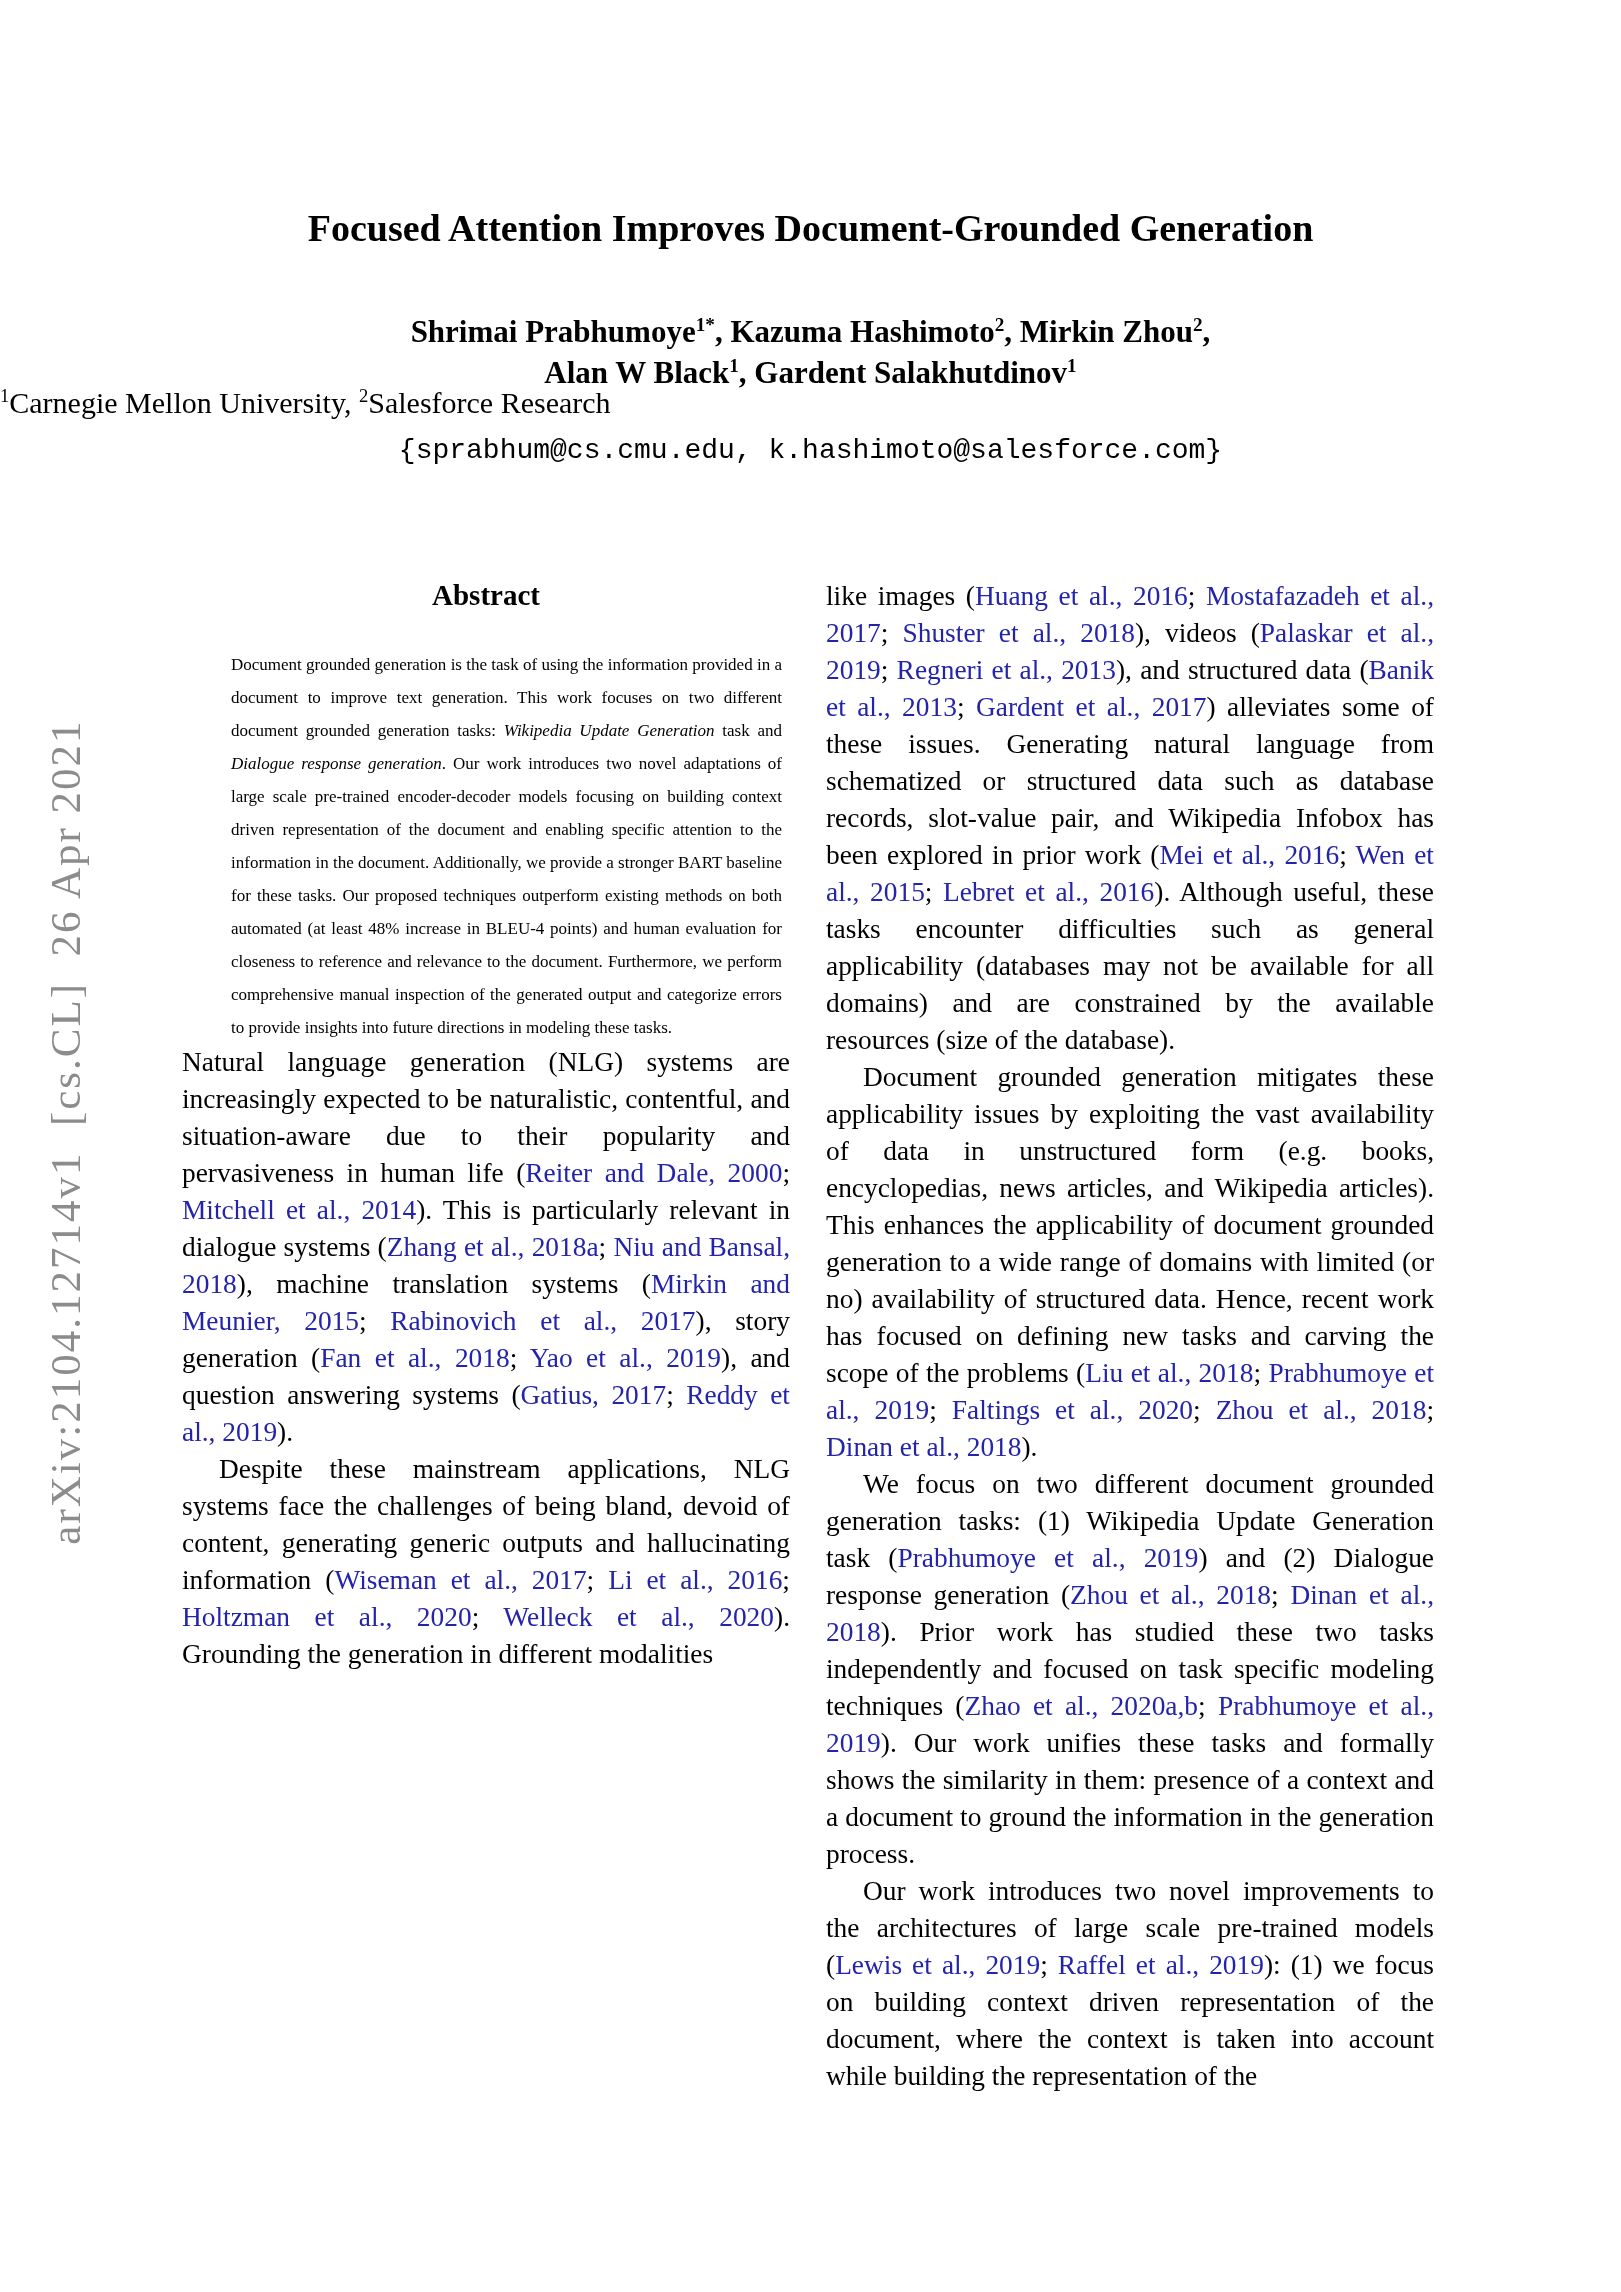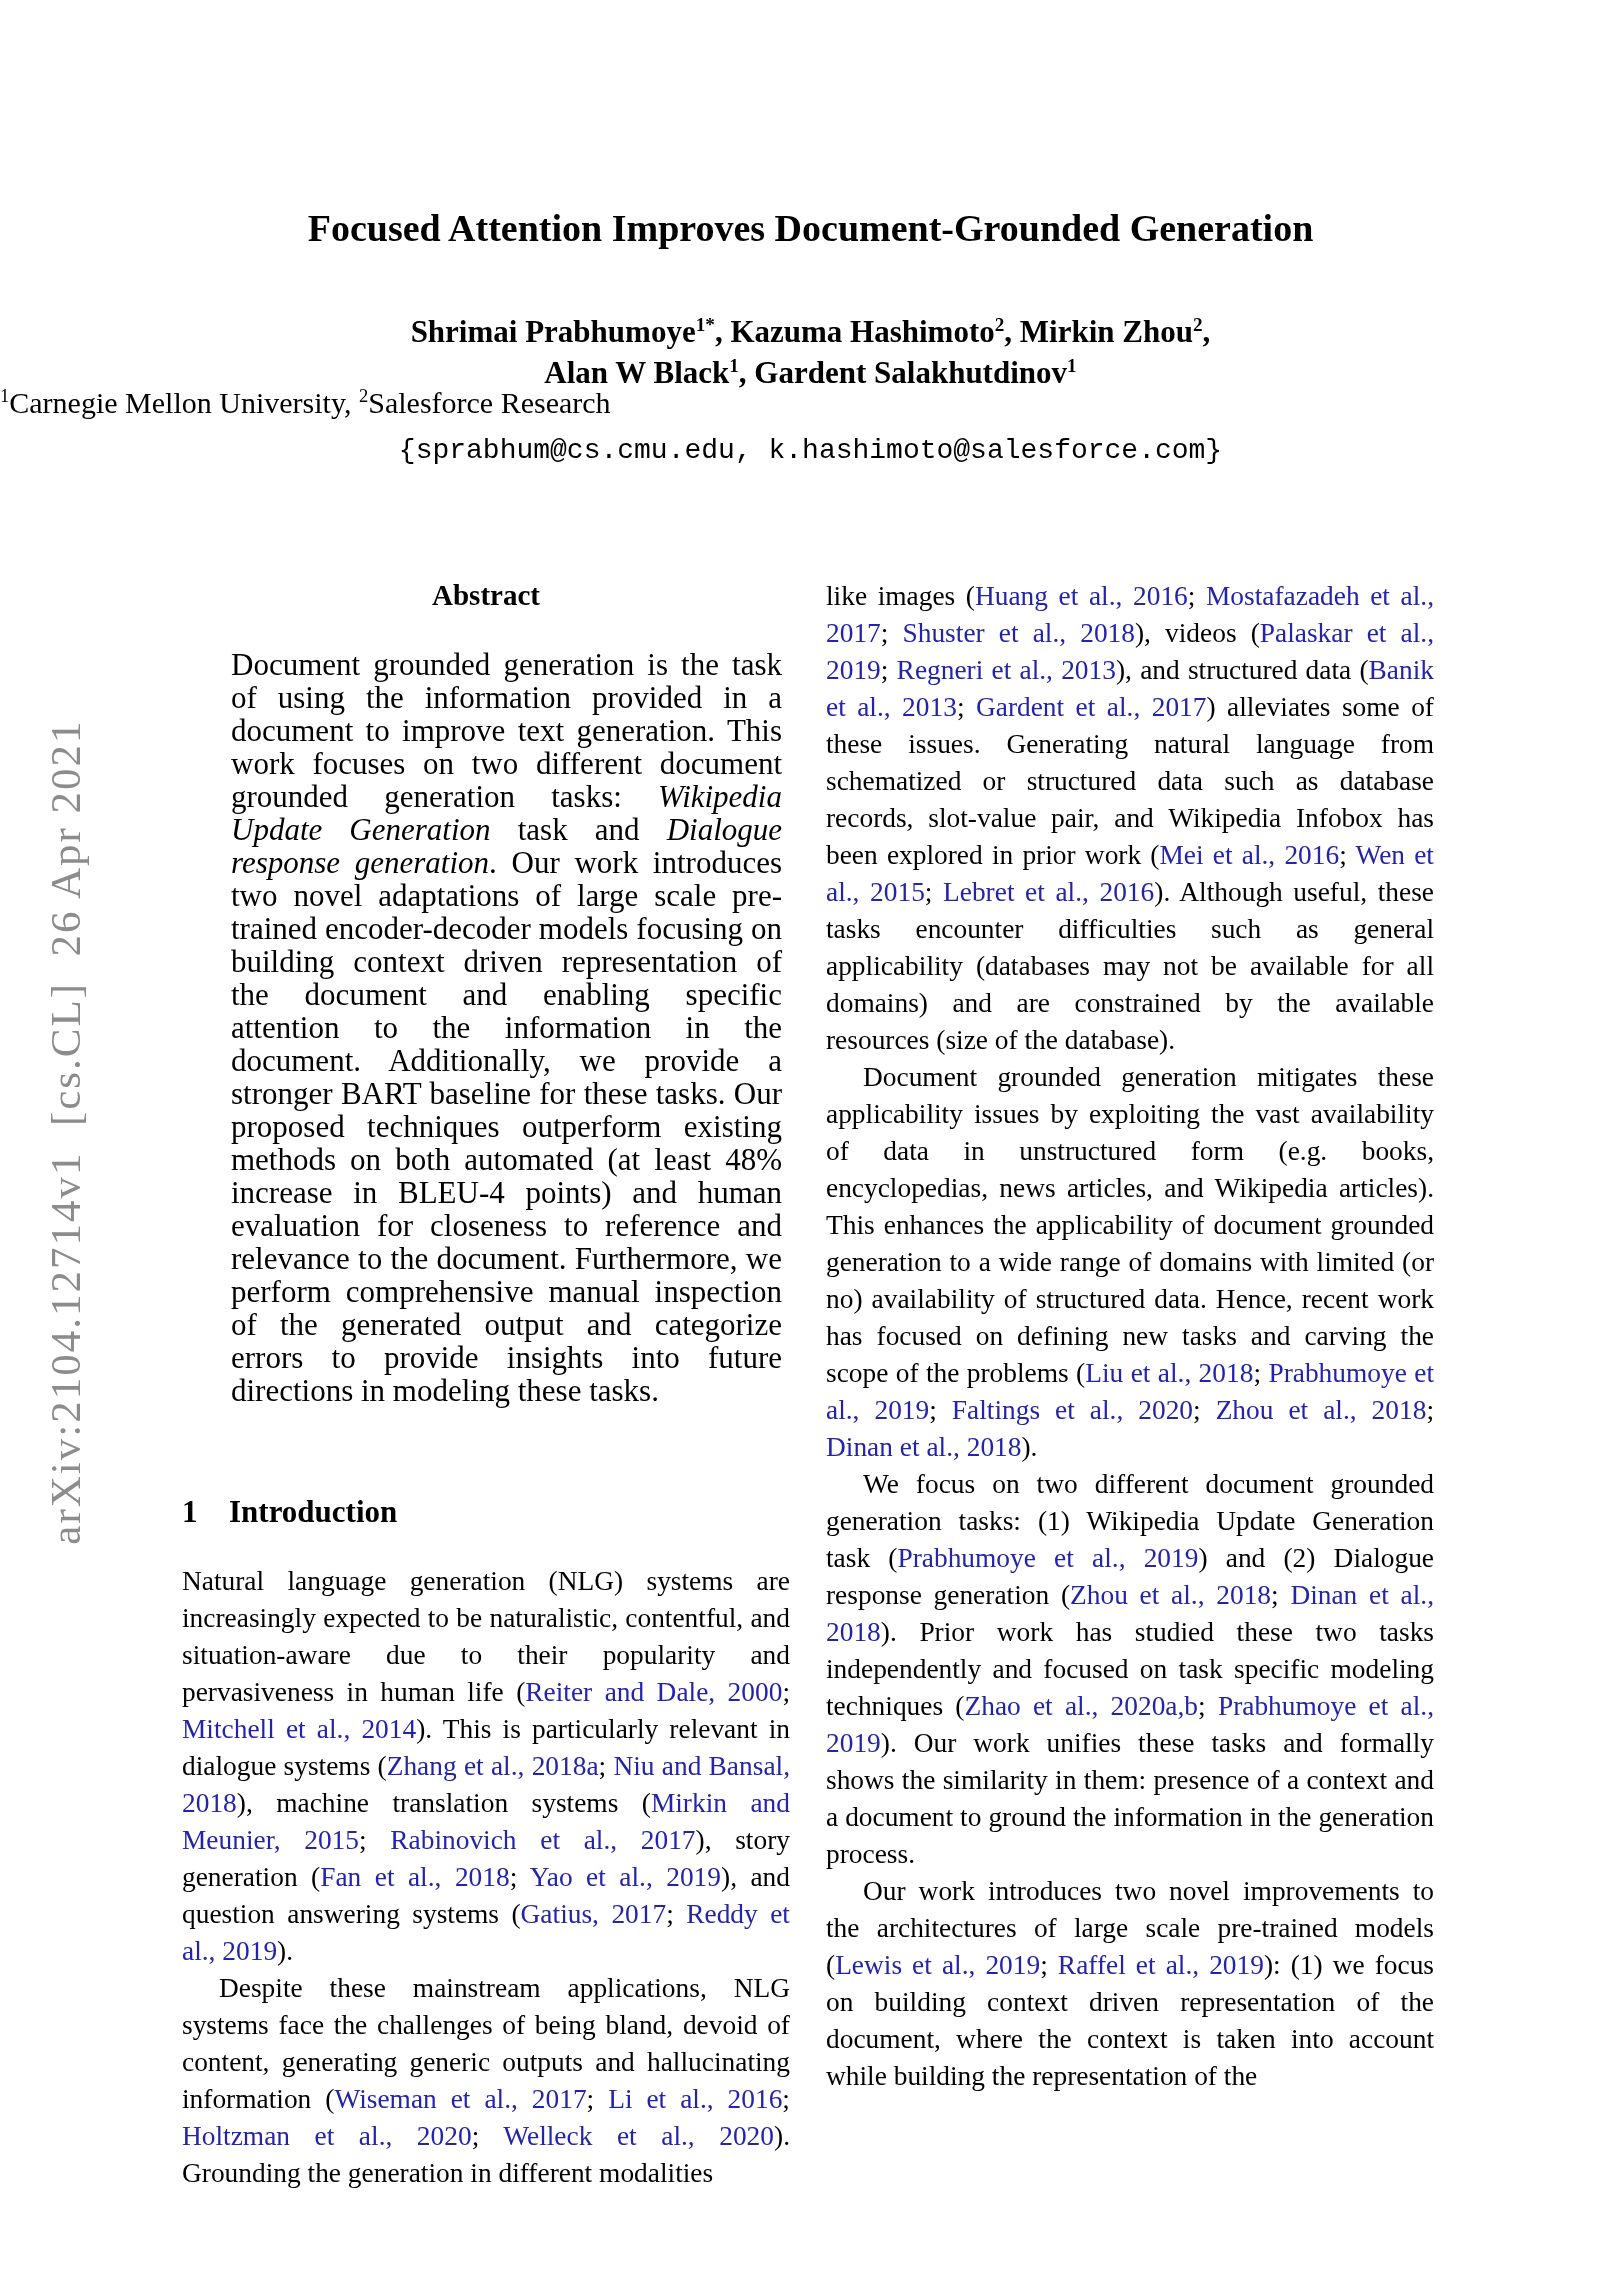--- a/index.html
+++ b/index.html
@@ -46,21 +46,21 @@
     text-align:justify;hyphens:auto;-webkit-hyphens:auto;
   }
   .col.left{left:182px;}
   .col.right{left:826px;}
   .abstract-heading{
     margin:0 0 35px 0;text-align:center;
     font-size:29px;font-weight:bold;line-height:35px;
   }
   .abstract-body{
     margin-left:49px;width:551px;
-    font-size:31px;line-height:33px;
+    font-size:17px;line-height:33px;
   }
   .section-heading{
     margin:86px 0 33px 0;text-align:left;
     font-size:31px;font-weight:bold;line-height:37px;
   }
   .section-number{display:inline-block;min-width:47px;}
   p.body{margin:0;font-size:27.4px;line-height:37px;}
   p.body.indent{text-indent:37px;}
   .link{color:var(--link-blue);margin-top:36px;}
   .italic{font-style:italic;}
@@ -82,23 +82,20 @@
 
   <div class="author-line l1"><span>Shrimai Prabhumoye</span><sup>1*</sup><span>, Kazuma Hashimoto</span><sup>2</sup><span>, Mirkin Zhou</span><sup>2</sup><span>,</span></div>
   <div class="author-line l2"><span>Alan W Black</span><sup>1</sup><span>, Gardent Salakhutdinov</span><sup>1</sup></div>
   <div class="affiliation-line"><sup>1</sup><span>Carnegie Mellon University, </span><sup>2</sup><span>Salesforce Research</span></div>
   <div class="email-line">{sprabhum@cs.cmu.edu, k.hashimoto@salesforce.com}</div>
 
   <section class="col left">
     <h2 class="abstract-heading">Abstract</h2>
     <div class="abstract-body"><span>Document grounded generation is the task of using the information provided in a document to improve text generation. This work focuses on two different document grounded generation tasks: </span><span class="italic">Wikipedia Update Generation</span><span> task and </span><span class="italic">Dialogue response generation</span><span>. Our work introduces two novel adaptations of large scale pre-trained encoder-decoder models focusing on building context driven representation of the document and enabling specific attention to the information in the document. Additionally, we provide a stronger BART baseline for these tasks. Our proposed techniques outperform existing methods on both automated (at least 48% increase in BLEU-4 points) and human evaluation for closeness to reference and relevance to the document. Furthermore, we perform comprehensive manual inspection of the generated output and categorize errors to provide insights into future directions in modeling these tasks.</span></div>
 
-    <h3 class="section-heading">
-      <span class="section-number">1</span><span>Introduction</span>
-    </h3>
 
     <p class="body"><span>Natural language generation (NLG) systems are increasingly expected to be naturalistic, contentful, and situation-aware due to their popularity and pervasiveness in human life (</span><span class="link">Reiter and Dale, 2000</span><span>; </span><span class="link">Mitchell et al., 2014</span><span>). This is particularly relevant in dialogue systems (</span><span class="link">Zhang et al., 2018a</span><span>; </span><span class="link">Niu and Bansal, 2018</span><span>), machine translation systems (</span><span class="link">Mirkin and Meunier, 2015</span><span>; </span><span class="link">Rabinovich et al., 2017</span><span>), story generation (</span><span class="link">Fan et al., 2018</span><span>; </span><span class="link">Yao et al., 2019</span><span>), and question answering systems (</span><span class="link">Gatius, 2017</span><span>; </span><span class="link">Reddy et al., 2019</span><span>).</span></p>
     <p class="body indent"><span>Despite these mainstream applications, NLG systems face the challenges of being bland, devoid of content, generating generic outputs and hallucinating information (</span><span class="link">Wiseman et al., 2017</span><span>; </span><span class="link">Li et al., 2016</span><span>; </span><span class="link">Holtzman et al., 2020</span><span>; </span><span class="link">Welleck et al., 2020</span><span>). Grounding the generation in different modalities</span></p>
   </section>
 
   <section class="col right">
     <p class="body"><span>like images (</span><span class="link">Huang et al., 2016</span><span>; </span><span class="link">Mostafazadeh et al., 2017</span><span>; </span><span class="link">Shuster et al., 2018</span><span>), videos (</span><span class="link">Palaskar et al., 2019</span><span>; </span><span class="link">Regneri et al., 2013</span><span>), and structured data (</span><span class="link">Banik et al., 2013</span><span>; </span><span class="link">Gardent et al., 2017</span><span>) alleviates some of these issues. Generating natural language from schematized or structured data such as database records, slot-value pair, and Wikipedia Infobox has been explored in prior work (</span><span class="link">Mei et al., 2016</span><span>; </span><span class="link">Wen et al., 2015</span><span>; </span><span class="link">Lebret et al., 2016</span><span>). Although useful, these tasks encounter difficulties such as general applicability (databases may not be available for all domains) and are constrained by the available resources (size of the database).</span></p>
     <p class="body indent"><span>Document grounded generation mitigates these applicability issues by exploiting the vast availability of data in unstructured form (e.g. books, encyclopedias, news articles, and Wikipedia articles). This enhances the applicability of document grounded generation to a wide range of domains with limited (or no) availability of structured data. Hence, recent work has focused on defining new tasks and carving the scope of the problems (</span><span class="link">Liu et al., 2018</span><span>; </span><span class="link">Prabhumoye et al., 2019</span><span>; </span><span class="link">Faltings et al., 2020</span><span>; </span><span class="link">Zhou et al., 2018</span><span>; </span><span class="link">Dinan et al., 2018</span><span>).</span></p>
     <p class="body indent"><span>We focus on two different document grounded generation tasks: (1) Wikipedia Update Generation task (</span><span class="link">Prabhumoye et al., 2019</span><span>) and (2) Dialogue response generation (</span><span class="link">Zhou et al., 2018</span><span>; </span><span class="link">Dinan et al., 2018</span><span>). Prior work has studied these two tasks independently and focused on task specific modeling techniques (</span><span class="link">Zhao et al., 2020a,b</span><span>; </span><span class="link">Prabhumoye et al., 2019</span><span>). Our work unifies these tasks and formally shows the similarity in them: presence of a context and a document to ground the information in the generation process.</span></p>
     <p class="body indent"><span>Our work introduces two novel improvements to the architectures of large scale pre-trained models (</span><span class="link">Lewis et al., 2019</span><span>; </span><span class="link">Raffel et al., 2019</span><span>): (1) we focus on building context driven representation of the document, where the context is taken into account while building the representation of the</span></p>

